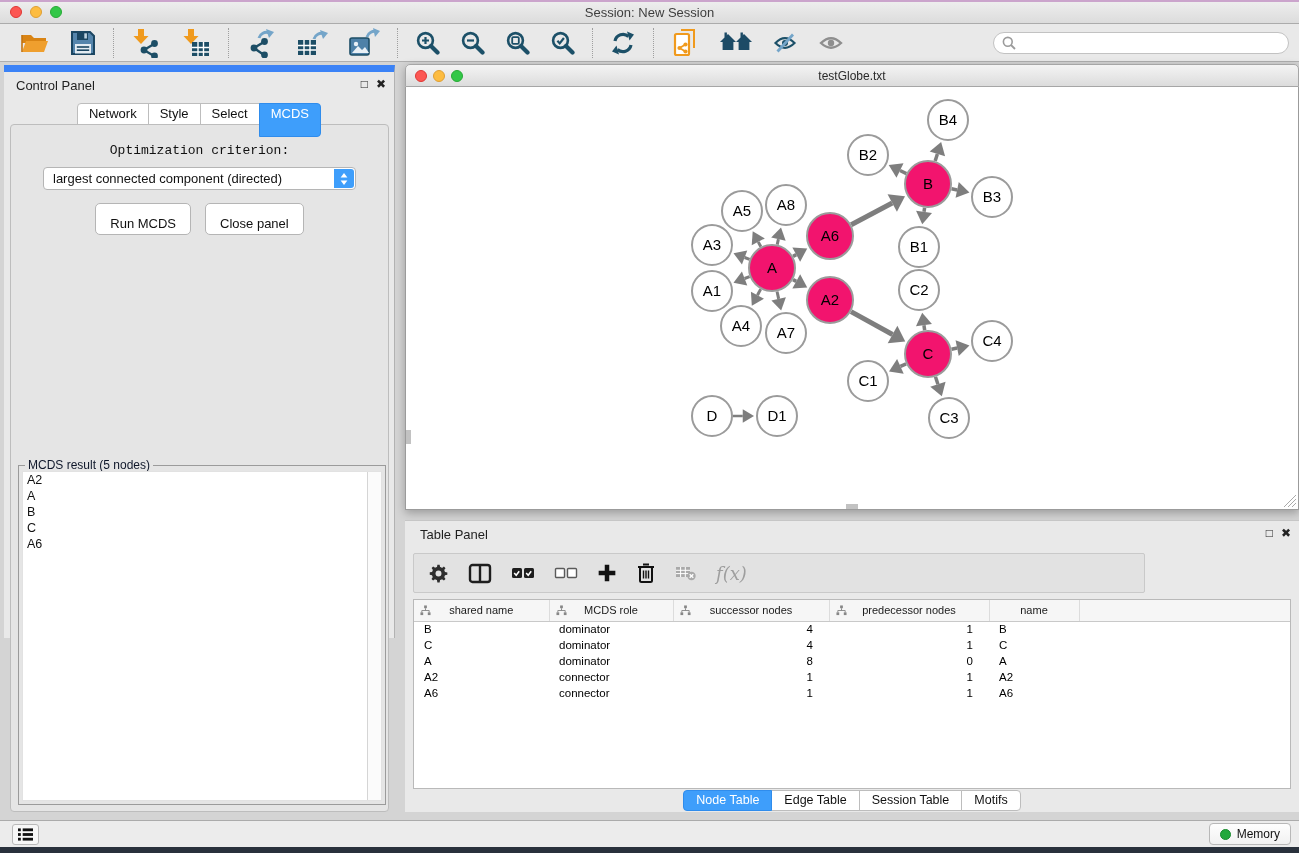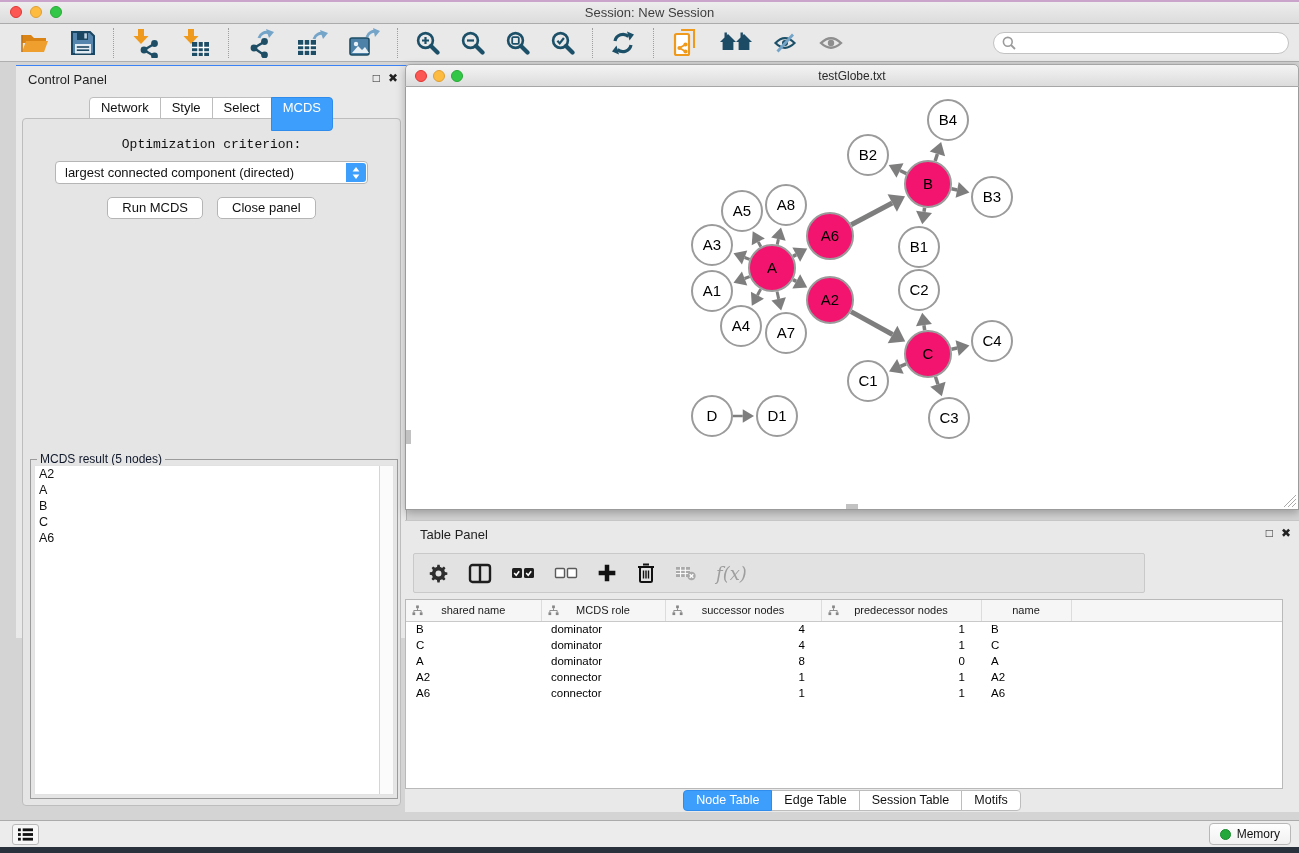--- a/index.html
+++ b/index.html
@@ -20,22 +20,22 @@
   .toolbar { position:absolute; left:0; top:24px; width:1299px; height:38px;
     background:#E9E9E9; border-bottom:1px solid #AFAFAF; display:flex; align-items:center; padding:0 10px; }
   .tb { background:none; border:none; padding:2px 4px; margin:0 6px; display:flex; align-items:center; cursor:default; }
   .tb svg { display:block; }
   .tb-sep { width:1px; height:30px; margin:0 7px; border-left:1px dotted #9F9F9F; }
   .search-box { margin-left:auto; width:296px; height:22px; background:#fff; border:1px solid #C2C2C2;
     border-radius:11px; display:flex; align-items:center; padding:0 8px; }
   .search-box input { border:none; outline:none; flex:1; font-size:12px; background:transparent; margin-left:5px; }
 
   
-  .control-panel { position:absolute; left:16px; top:65px; width:391px; height:573px;
-    background:#E9E9E9; border-right:1px solid #B2B2B2; border-top:1px solid #3b82f6; }
+  .control-panel { position:absolute; left:4px; top:65px; width:391px; height:573px;
+    background:#E9E9E9; border-right:1px solid #B2B2B2; border-top:7px solid #3b82f6; }
   .panel-titlebar { position:relative; height:26px; }
   .panel-title { position:absolute; left:12px; top:6px; font-size:13px; color:#1F1F1F; }
   .panel-btns { position:absolute; right:8px; top:5px; display:flex; gap:8px; }
   .pbtn { font-size:12px; color:#222; line-height:14px; cursor:default; }
   .pbtn.x { font-weight:bold; }
 
   .cp-tabs { position:absolute; left:0; top:31px; width:100%; display:flex; justify-content:center; }
   .seg-btn { font-size:13px; padding:2px 11px 15px; background:#fff; border:1px solid #BDBDBD;
     margin-left:-1px; color:#111; position:relative; cursor:default; }
   .seg-btn:first-child { border-radius:4px 0 0 4px; margin-left:0; }
@@ -45,21 +45,21 @@
   .cp-content { position:absolute; left:6px; top:52px; width:379px; height:688px;
     background:#E5E5E5; border:1px solid #BDBDBD; border-radius:4px; text-align:center; }
   .opt-label { margin-top:18px; font-size:13px; color:#111;font-family:Liberation Mono, monospace; }
   .dropdown { margin:9px auto 0; width:313px; height:23px; background:#fff; border:1px solid #B5B5B5;
     border-radius:4px; position:relative; text-align:left; }
   .dropdown .dd-text { position:absolute; left:9px; top:3px; font-size:13px; color:#111;text-align:center; }
   .dd-stepper { position:absolute; right:1px; top:1px; bottom:1px; width:20px; background:#3E9EFB;
     border-radius:0 3px 3px 0; display:flex; align-items:center; justify-content:center; }
   .btn-row { margin-top:13px; display:flex; justify-content:center; gap:14px; }
   .mac-btn { font-size:13px; color:#111; background:#fff; border:1px solid #B5B5B5; border-radius:5px;
-    padding:2px 14px 3px; cursor:default; }
+    padding:12px 14px 3px; cursor:default; }
 
   .mcds-box { position:absolute; left:7px; top:340px; width:368px; height:340px; border:1px solid #9B9B9B; }
   .mcds-legend { position:absolute; left:6px; top:-8px; background:#E5E5E5; padding:0 3px; font-size:12px; color:#0f172a; }
   .mcds-list { position:absolute; left:3px; top:5px; right:3px; bottom:3px; background:#fff; text-align:left;
     border:1px solid #E2E2E2; }
   .mcds-scroll { position:absolute; right:0; top:0; bottom:0; width:14px; background:#FBFBFB; border-left:1px solid #D5D5D5; }
   .mcds-item { font-size:12.5px; color:#111; line-height:16px; padding-left:4px; }
 
   
   .net-window { position:absolute; left:405px; top:64px; width:894px; height:446px;
@@ -76,21 +76,21 @@
   .resize-grip { position:absolute; right:1px; bottom:1px; width:13px; height:13px; }
 
   
   .table-panel { position:absolute; left:405px; top:520px; width:894px; height:292px; background:#E9E9E9;
     border-top:1px solid #C6C6C6; }
   .tp-toolbar { position:absolute; left:8px; top:32px; width:732px; height:40px; background:#E2E2E2;
     border:1px solid #C9C9C9; border-radius:2px; display:flex; align-items:center; padding-left:14px; gap:19px; }
   .tp-btn { background:none; border:none; display:flex; align-items:center; cursor:default; }
   .fx-label { font-family:"DejaVu Serif","Liberation Serif",serif; font-style:italic; font-size:18px; color:#9E9E9E; }
 
-  .node-table-wrap { position:absolute; left:0; top:78px; width:878px; height:190px; background:#fff;
+  .node-table-wrap { position:absolute; left:8px; top:78px; width:878px; height:190px; background:#fff;
     border:1px solid #B9B9B9; overflow:hidden; }
   table.node-table { border-collapse:collapse; table-layout:fixed; width:100%; }
   .node-table th { height:21px; background:#F6F6F6; border-bottom:1px solid #C9C9C9; border-right:1px solid #DCDCDC;
     font-size:11px; font-weight:normal; color:#1A1A1A; position:relative; text-align:center; }
   .node-table th .th-ico { position:absolute; left:6px; top:5px; }
   .node-table td { height:16px; font-size:11.5px; color:#000; padding:0 10px; white-space:nowrap; }
   .node-table td.num { text-align:right; padding-right:16px; }
   .node-table th.filler, .node-table td.filler { border-right:none; }
 
   .tp-tabs { position:absolute; left:0; right:0; top:269px; display:flex; justify-content:center; }

